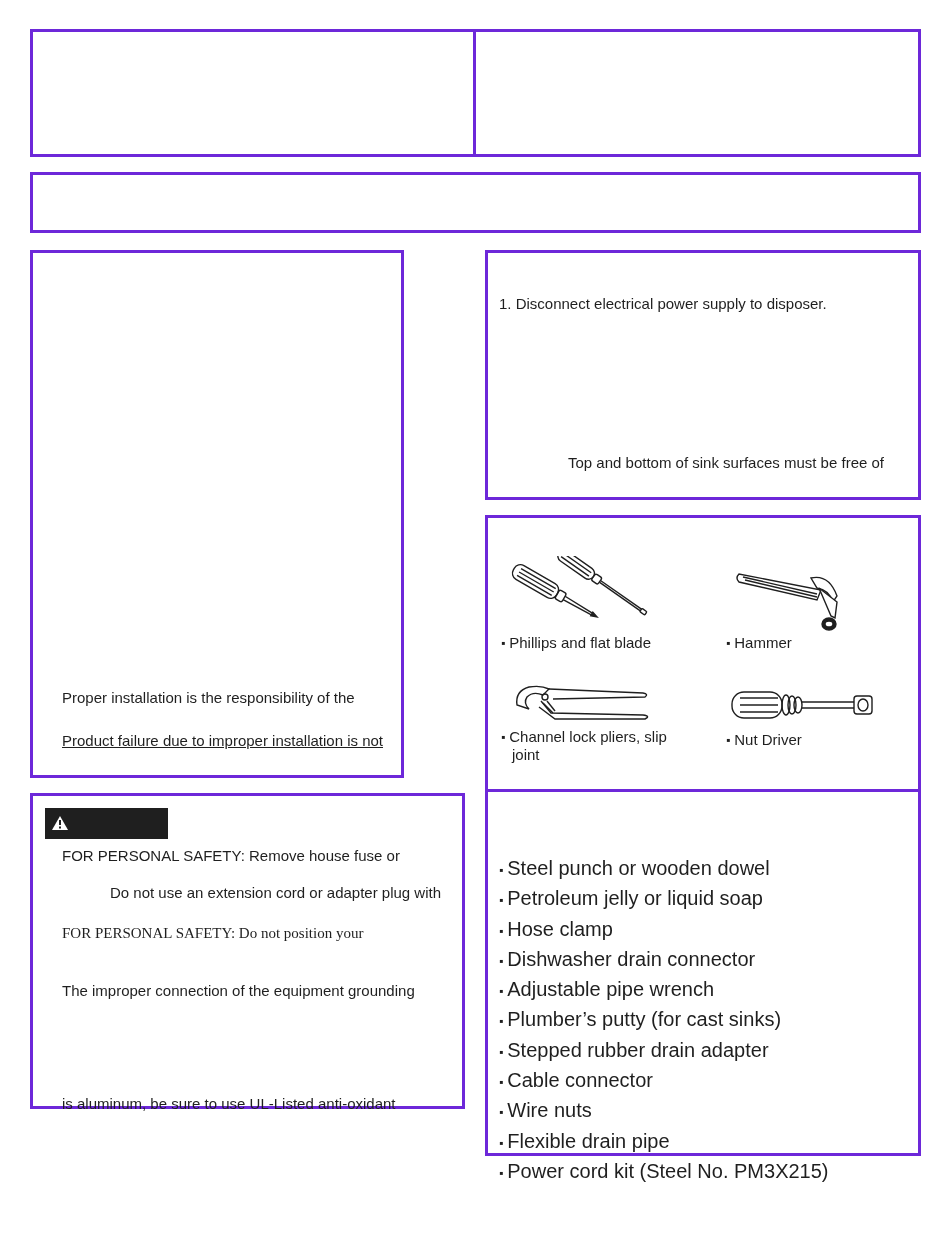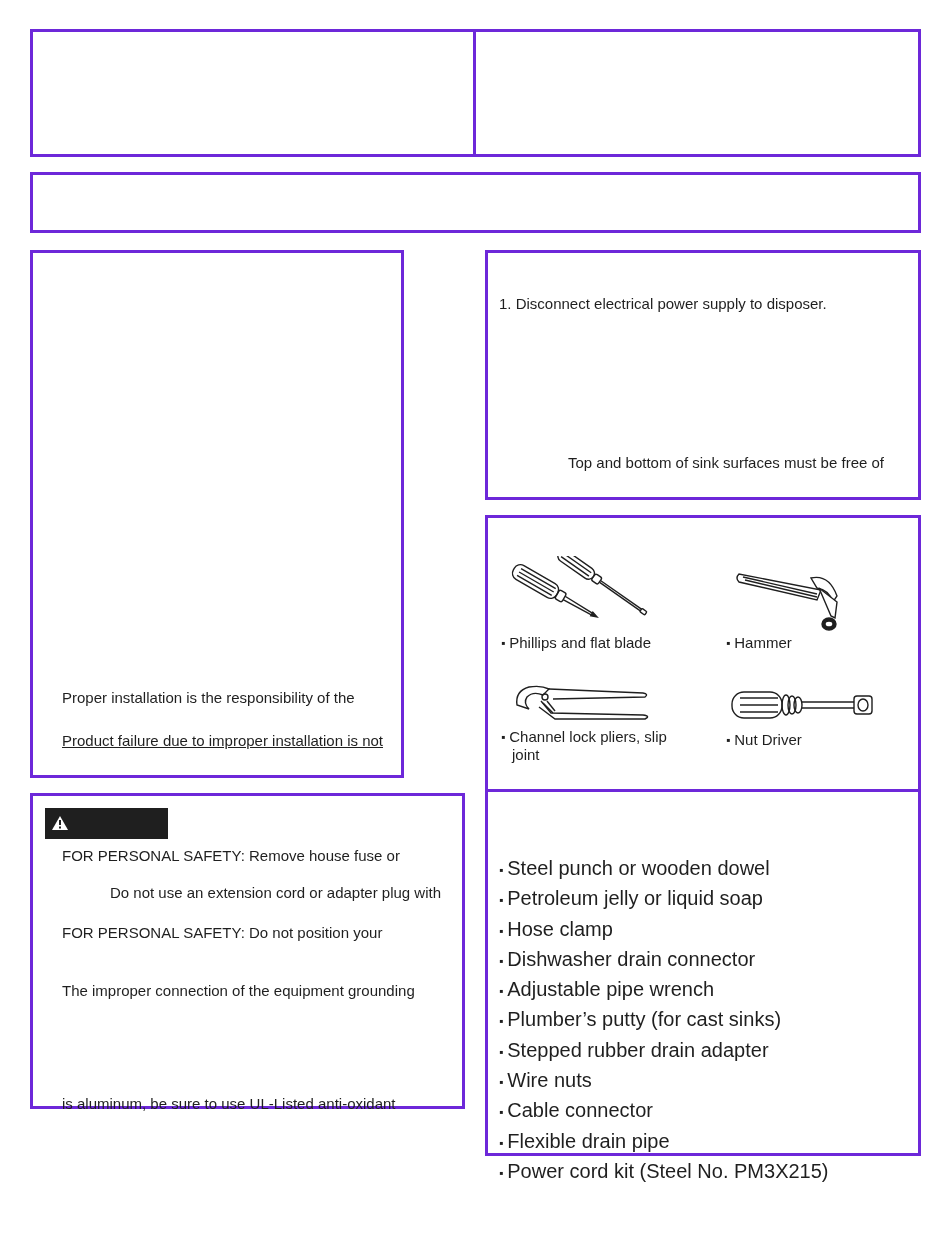--- a/index.html
+++ b/index.html
@@ -97,32 +97,32 @@
   <div class="warn-badge">
     <svg width="16" height="14" viewBox="0 0 16 14">
       <path d="M8 0 L16 14 L0 14 Z" fill="#fff"></path>
       <rect x="7" y="4" width="2" height="5" fill="#1f1f1f"></rect>
       <rect x="7" y="10.5" width="2" height="2" fill="#1f1f1f"></rect>
     </svg>
     <span></span>
   </div>
   <div class="txt" style="left:29px;top:51px;">FOR PERSONAL SAFETY: Remove house fuse or</div>
   <div class="txt" style="left:29px;top:88px;margin-left:48px;">Do not use an extension cord or adapter plug with</div>
-  <div class="txt" style="left:29px;top:128px;">FOR PERSONAL SAFETY: Do not position your</div>
+  <div class="txt" style="left:29px;top:128px;font-family:Liberation Serif, serif;">FOR PERSONAL SAFETY: Do not position your</div>
   <div class="txt" style="left:29px;top:186px;">The improper connection of the equipment grounding</div>
   <div class="txt" style="left:29px;top:299px;">is aluminum, be sure to use UL-Listed anti-oxidant</div>
 </div>
 
 <div class="box" style="left:485px;top:789px;width:436px;height:367px;">
   <ul class="list">
     <li class="bullet">Steel punch or wooden dowel</li>
     <li class="bullet">Petroleum jelly or liquid soap</li>
     <li class="bullet">Hose clamp</li>
     <li class="bullet">Dishwasher drain connector</li>
     <li class="bullet">Adjustable pipe wrench</li>
     <li class="bullet">Plumber’s putty (for cast sinks)</li>
     <li class="bullet">Stepped rubber drain adapter</li>
+    <li class="bullet">Cable connector</li>
     <li class="bullet">Wire nuts</li>
-    <li class="bullet">Cable connector</li>
     <li class="bullet">Flexible drain pipe</li>
     <li class="bullet">Power cord kit (Steel No. PM3X215)</li>
   </ul>
 </div>
 
 </body></html>

